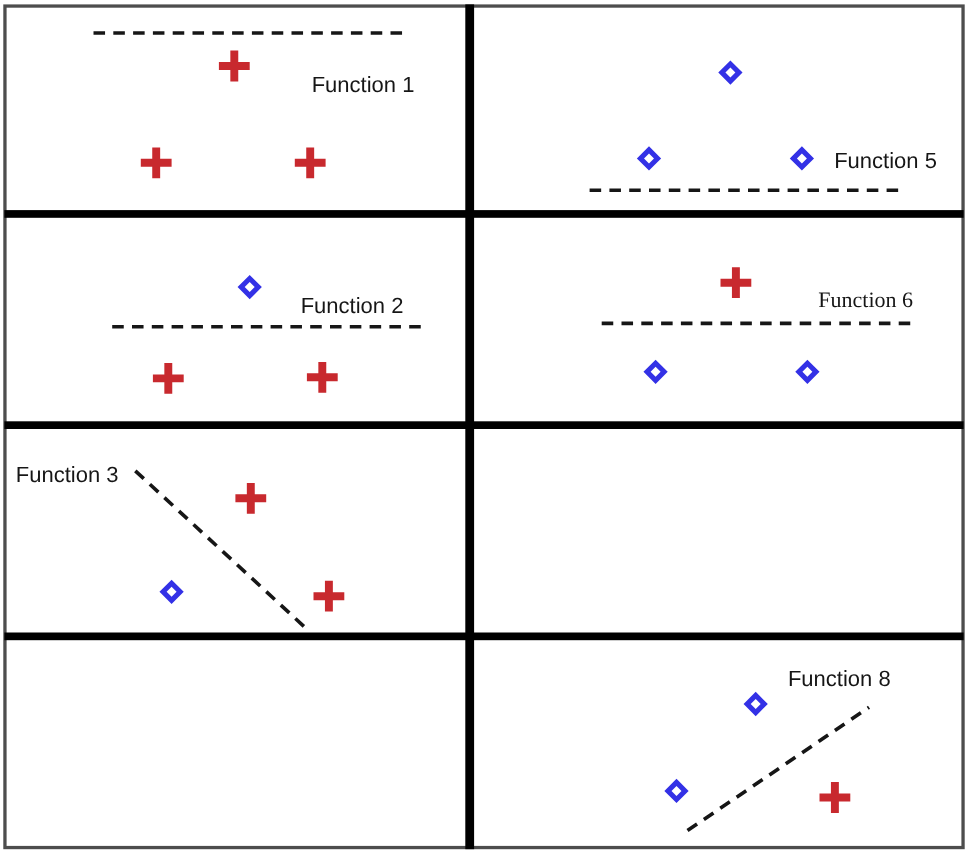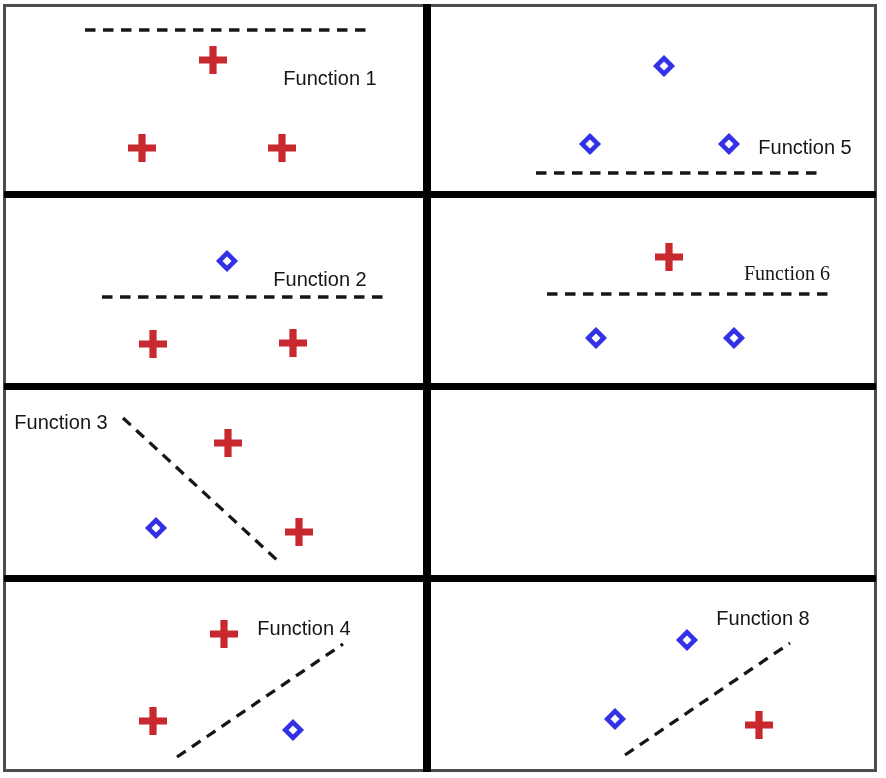--- a/index.html
+++ b/index.html
@@ -12,21 +12,21 @@
   .divider-v{position:absolute;left:423px;top:4px;width:8px;height:768px;background:#000000;}
   .divider-h{position:absolute;left:4px;width:872px;height:7px;background:#000000;}
   .divider-h.h1{top:191px;}
   .divider-h.h2{top:383px;}
   .divider-h.h3{top:575px;}
   .panel{position:absolute;}
   .col-a{left:6px;width:417px;}
   .col-b{left:431px;width:523px;}
   .row-1{top:6px;height:185px;}
   .row-2{top:198px;height:185px;}
-  .row-3{top:379px;height:186px;}
+  .row-3{top:389px;height:186px;}
   .row-4{top:582px;height:186px;}
   .panel svg{position:absolute;left:0;top:0;width:100%;height:100%;overflow:visible;}
   .panel-label{
     position:absolute;transform:translate(-50%,-50%);
     font-size:20px;color:#161616;white-space:nowrap;line-height:1;
   }
 </style>
 </head>
 <body>
 
@@ -82,29 +82,20 @@
     <svg>
         <line x1="117" y1="39" x2="272" y2="182" stroke="#161616" stroke-width="3.3" stroke-dasharray="10.5 7.5"></line>
         <path d="M 208 64 H 236 M 222 50 V 78" stroke="#c8292e" stroke-width="7.2" fill="none"></path>
         <rect x="144.5" y="143.5" width="11" height="11" fill="#ffffff" stroke="#3331e6" stroke-width="4.6" transform="rotate(45 150 149)"></rect>
         <path d="M 279 153 H 307 M 293 139 V 167" stroke="#c8292e" stroke-width="7.2" fill="none"></path>
       </svg>
     <span class="panel-label" style="left: 55px; top: 43px;">Function 3</span>
   </div>
 
 
-  <div class="panel col-a row-4">
-    <svg>
-        <line x1="171" y1="175" x2="337" y2="62" stroke="#161616" stroke-width="3.3" stroke-dasharray="10.5 7.5"></line>
-        <path d="M 204 52 H 232 M 218 38 V 66" stroke="#c8292e" stroke-width="7.2" fill="none"></path>
-        <path d="M 133 139 H 161 M 147 125 V 153" stroke="#c8292e" stroke-width="7.2" fill="none"></path>
-        <rect x="281.5" y="142.5" width="11" height="11" fill="#ffffff" stroke="#3331e6" stroke-width="4.6" transform="rotate(45 287 148)"></rect>
-      </svg>
-    <span class="panel-label" style="left: 298px; top: 46px;">Function 4</span>
-  </div>
 
   <div class="panel col-b row-4">
     <svg>
         <line x1="194" y1="173" x2="359" y2="61" stroke="#161616" stroke-width="3.3" stroke-dasharray="10.5 7.5"></line>
         <rect x="250.5" y="52.5" width="11" height="11" fill="#ffffff" stroke="#3331e6" stroke-width="4.6" transform="rotate(45 256 58)"></rect>
         <rect x="178.5" y="131.5" width="11" height="11" fill="#ffffff" stroke="#3331e6" stroke-width="4.6" transform="rotate(45 184 137)"></rect>
         <path d="M 314 143 H 342 M 328 129 V 157" stroke="#c8292e" stroke-width="7.2" fill="none"></path>
       </svg>
     <span class="panel-label" style="left: 332px; top: 36px;">Function 8</span>
   </div>

